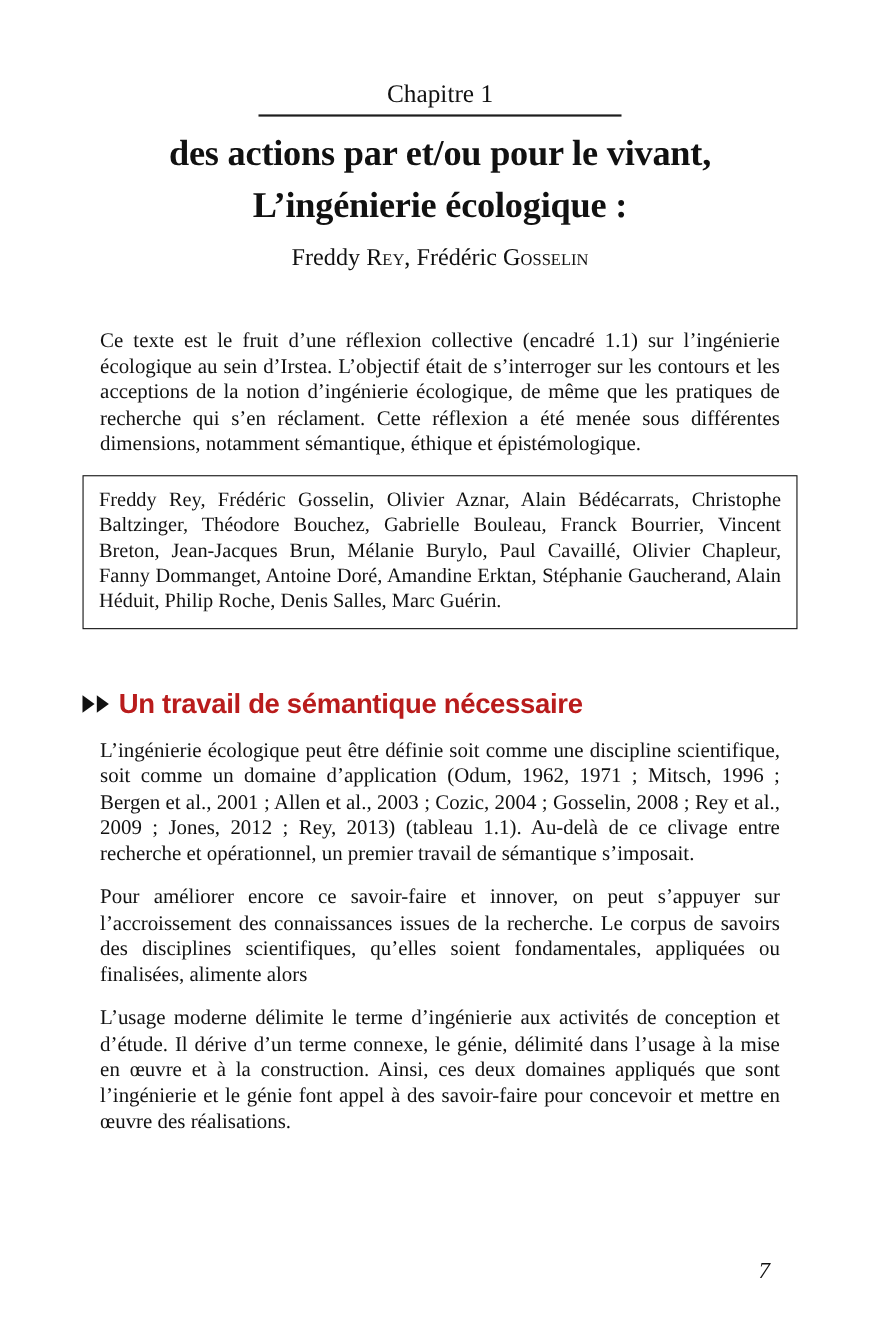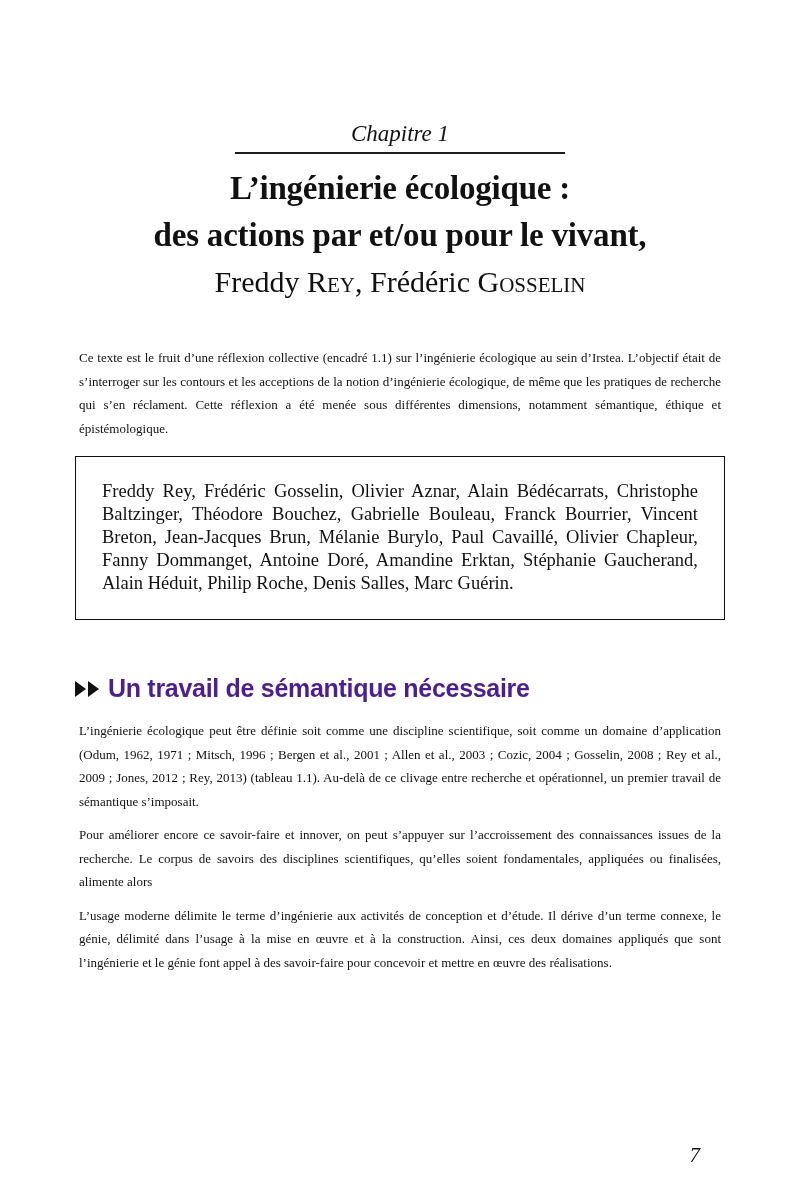--- a/index.html
+++ b/index.html
@@ -9,78 +9,77 @@
     height: 1200px;
     margin: 0 auto;
     background: #ffffff;
     color: #111111;
     font-family: "Liberation Serif", serif;
     box-sizing: border-box;
     padding: 0 75px;
     overflow: hidden;
   }
   .chapter-label {
-    padding-top: 120px;
+    padding-top: 72px;
     text-align: center;
     font-size: 23px;
     line-height: 27px;
-    font-style: italic;
   }
   .chapter-rule {
     width: 330px;
     margin: 5px auto 0 auto;
     border: none;
     border-top: 2px solid #1d1d1d;
   }
   .chapter-title {
     margin: 11px 0 0 0;
     text-align: center;
     font-size: 33px;
     line-height: 47px;
     font-weight: bold;
     letter-spacing: -0.2px;
   }
   .authors {
     margin-top: 9px;
     text-align: center;
-    font-size: 30px;
+    font-size: 22px;
     line-height: 28px;
   }
   .body-par {
-    font-size: 13px;
+    font-size: 19px;
     line-height: 23.5px;
     text-align: justify;
-    margin: 4px;
+    margin: 16px;
   }
   .intro { margin-top: 50px; }
   .par-gap { margin-top: 10px; }
   .encadre {
     border: 1.5px solid #111111;
     margin-top: 16px;
     padding: 11px 14px 12px 14px;
   }
   .encadre-title {
     font-weight: bold;
     font-size: 18.5px;
     line-height: 23px;
     margin: 0 0 6px 0;
   }
   .encadre-body {
     font-size: 18.5px;
     line-height: 23px;
     text-align: justify;
-    margin: 12px;
+    margin: 0;
   }
   .section-heading {
     margin: 54px 0 16px 0;
     font-family: "Liberation Sans", sans-serif;
     font-weight: bold;
     font-size: 25px;
     letter-spacing: -0.3px;
-    color: #4c1d95;
+    color: #b91c1c;
     display: flex;
     align-items: center;
   }
   .arrows {
     display: inline-flex;
     align-items: center;
     margin-right: 9px;
   }
   .tri {
     width: 0; height: 0;
@@ -102,22 +101,22 @@
 </style>
 </head>
 <body>
 
 <div class="page">
 
   <div class="chapter-label">Chapitre 1</div>
   <hr class="chapter-rule">
 
   <h1 class="chapter-title">
+    <div>des actions par et/ou pour le vivant,</div>
     <div>L’ingénierie écologique&nbsp;:</div>
-    <div>des actions par et/ou pour le vivant,</div>
   </h1>
 
   <div class="authors"><span>Freddy </span><span class="seg-sc">Rey</span><span>, Frédéric </span><span class="seg-sc">Gosselin</span></div>
 
   <p class="body-par intro"><span>Ce texte est le fruit d’une réflexion collective (encadré 1.1) sur l’ingénierie écologique au sein d’Irstea. L’objectif était de s’interroger sur les contours et les acceptions de la notion d’ingénierie écologique, de même que les pratiques de recherche qui s’en réclament. Cette réflexion a été menée sous différentes dimensions, notamment sémantique, éthique et épistémologique.</span></p>
 
   <div class="encadre">
     <p class="encadre-body">Freddy Rey, Frédéric Gosselin, Olivier Aznar, Alain Bédécarrats, Christophe Baltzinger, Théodore Bouchez, Gabrielle Bouleau, Franck Bourrier, Vincent Breton, Jean-Jacques Brun, Mélanie Burylo, Paul Cavaillé, Olivier Chapleur, Fanny Dommanget, Antoine Doré, Amandine Erktan, Stéphanie Gaucherand, Alain Héduit, Philip Roche, Denis Salles, Marc Guérin.</p>
   </div>
 

